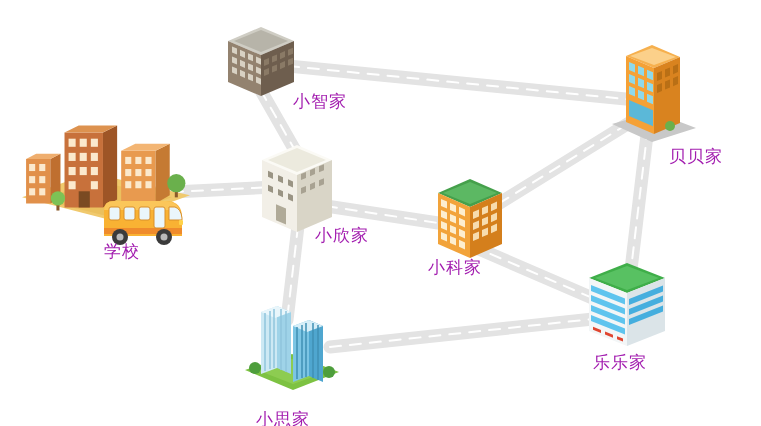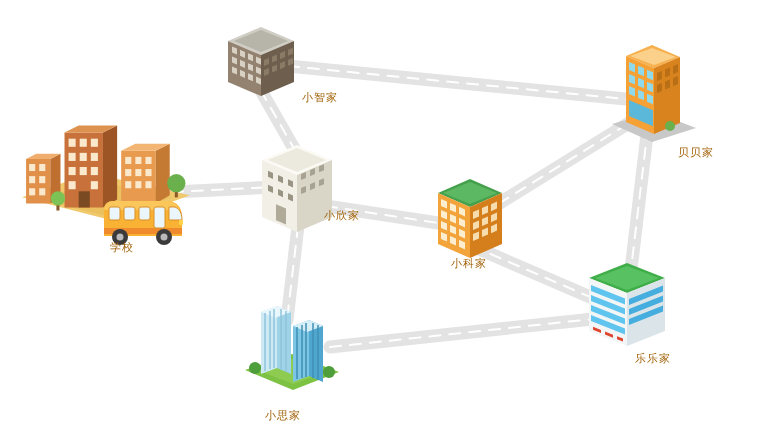--- a/index.html
+++ b/index.html
@@ -4,21 +4,21 @@
 <style>
   * { margin:0; padding:0; box-sizing:border-box; }
   html,body { background:#ffffff; }
   body { font-family:"Liberation Sans","DejaVu Sans",sans-serif; }
   .stage { position:relative; width:761px; height:426px; background:#ffffff; overflow:hidden; }
   .roads { position:absolute; left:0; top:0; width:761px; height:426px; z-index:1; }
   .building { position:absolute; z-index:2; }
   .building svg { width:100%; height:100%; display:block; }
   .label {
     position:absolute; z-index:3; transform:translateX(-50%);
-    font-size:11px; color:#a16207; white-space:nowrap; letter-spacing:1px;
+    font-size:17px; color:#a21caf; white-space:nowrap; letter-spacing:1px;
   }
 </style>
 </head>
 <body>
 
 <div class="stage">
 
   <svg class="roads">
       <line x1="152" y1="193" x2="295" y2="186" stroke="#e3e3e3" stroke-width="13" stroke-linecap="round"></line>
       <line x1="296" y1="152" x2="256" y2="82" stroke="#e3e3e3" stroke-width="13" stroke-linecap="round"></line>
@@ -287,18 +287,18 @@
           <line x1="75" y1="37" x2="75" y2="92"></line>
       </g>
       <circle cx="12" cy="80" r="6" fill="#4e9e3c"></circle>
       <circle cx="86" cy="84" r="6" fill="#4e9e3c"></circle>
     </svg>
   </div>
 
   <div class="label" style="left:122px;top:240px">学校</div>
   <div class="label" style="left:320px;top:90px">小智家</div>
   <div class="label" style="left:696px;top:145px">贝贝家</div>
-  <div class="label" style="left:342px;top:208px">小欣家</div>
-  <div class="label" style="left:469px;top:256px">小科家</div>
-  <div class="label" style="left:653px;top:351px">乐乐家</div>
+  <div class="label" style="left:342px;top:224px">小欣家</div>
+  <div class="label" style="left:455px;top:256px">小科家</div>
+  <div class="label" style="left:620px;top:351px">乐乐家</div>
   <div class="label" style="left:283px;top:408px">小思家</div>
 
 </div>
 
 </body></html>

